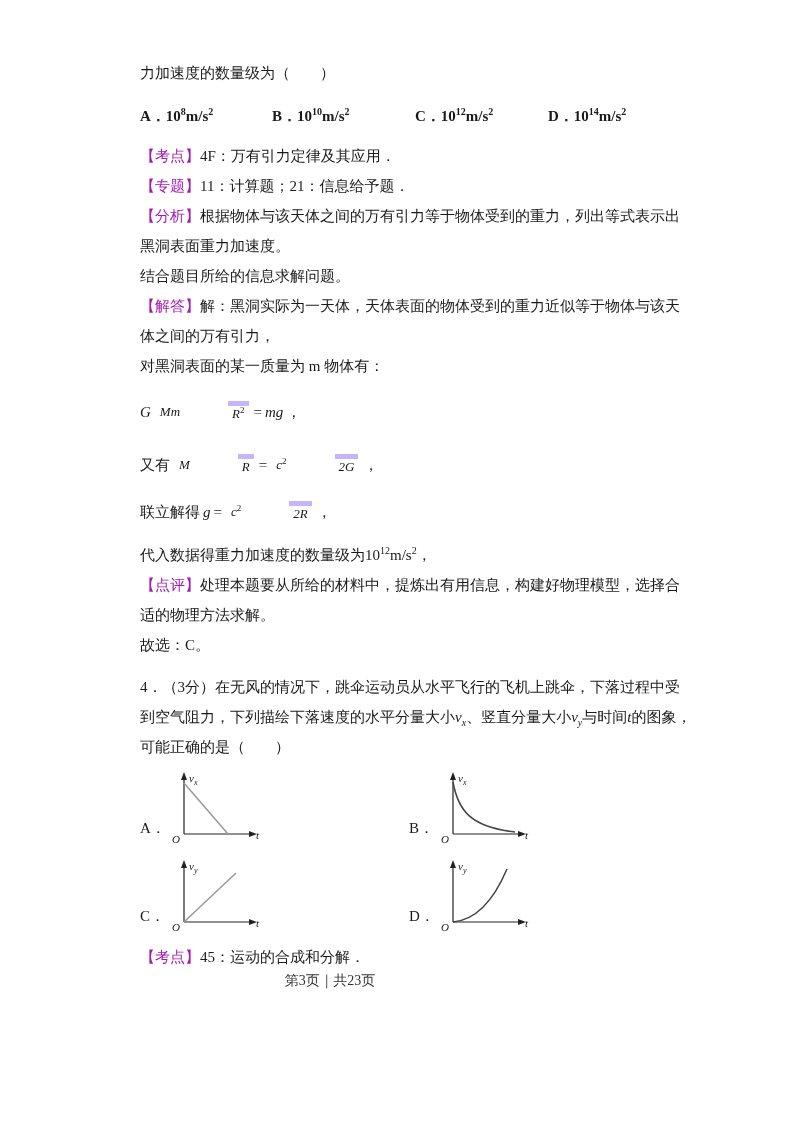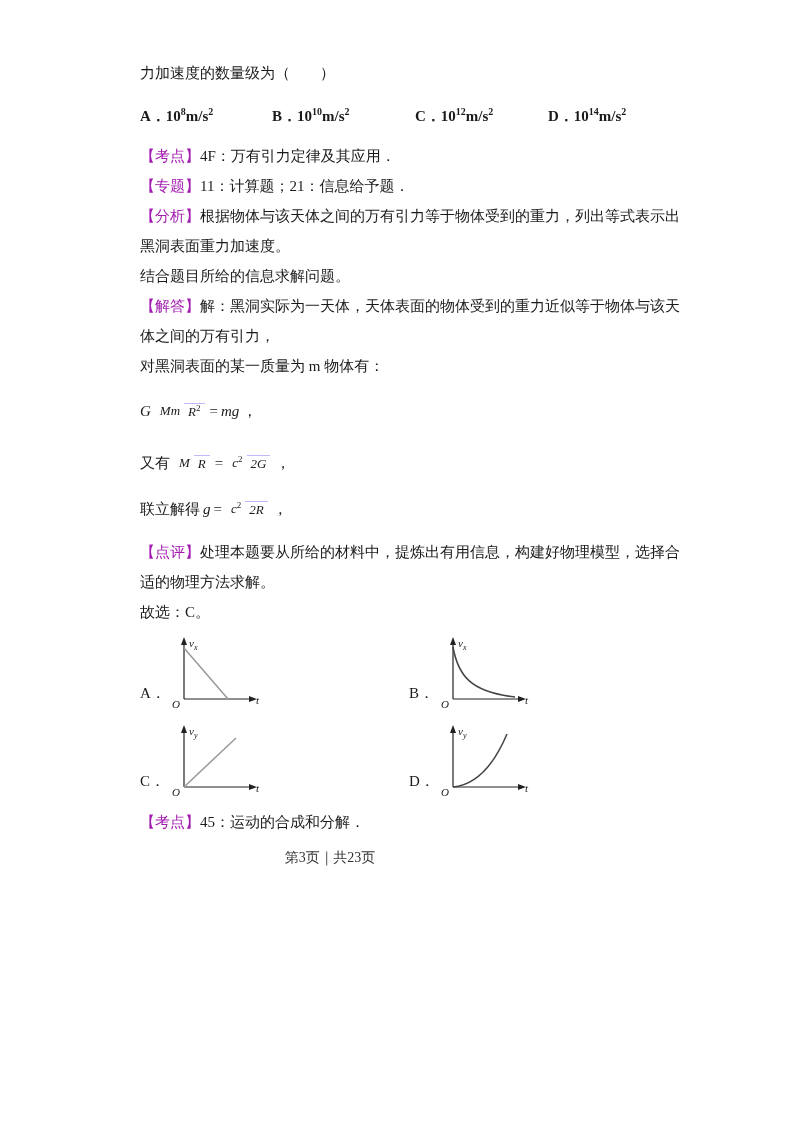--- a/index.html
+++ b/index.html
@@ -13,37 +13,37 @@
   .var{font-style:italic;}
   .options{margin:13px 0 10px 0;white-space:nowrap;font-weight:bold;}
   .opt{display:inline-block;}
   .opt.w1{width:132px;} .opt.w2{width:143px;} .opt.w3{width:133px;}
   .formula{display:flex;align-items:center;gap:3px;font-size:15px;line-height:20px;}
   .formula.f1{margin:14px 0 0 0;padding:6px 0;}
   .formula.f2{margin:20px 0 0 0;padding:6px 0;}
   .formula.f3{margin:14px 0 12px 0;padding:6px 0;}
   .frac{display:inline-flex;flex-direction:row;align-items:center;margin:0 2px;}
   .frac .num,.frac .den{font-size:13px;line-height:16px;padding:0 4px;text-align:center;}
-  .frac .den{border-top:1px solid #c4b5fd;}
+  .frac .den{border-top:5px solid #c4b5fd;margin-left:44px;}
   .frac sup{font-size:9px;}
   .q4{margin-top:12px;}
   .graph-row{display:flex;align-items:flex-end;}
   .graph-row.row1{margin-top:8px;}
   .graph-row.row2{margin-top:10px;}
   .glab{display:inline-block;width:28px;padding-bottom:10px;line-height:20px;}
   .glab.second{margin-left:145px;}
   .graph{display:block;}
   .axis{stroke:#222;stroke-width:1.2;fill:none;}
   .axis-head{fill:#222;stroke:none;}
   .curve-g{stroke:#999;stroke-width:1.5;fill:none;}
   .curve-d{stroke:#444;stroke-width:1.5;fill:none;}
   .glabel{font-family:"Liberation Serif","DejaVu Serif",serif;font-style:italic;font-size:11px;fill:#222;}
   .gsub{font-size:8px;}
   .kaodian2{margin-top:6px;}
-  .footer{width:660px;text-align:center;font-size:14px;color:#333;margin-top:12px;}
+  .footer{width:660px;text-align:center;font-size:14px;color:#333;}
 </style>
 </head>
 <body>
 
 <div class="content">
 
   <p>力加速度的数量级为（　　）</p>
 
   <p class="options">
     <span class="opt w1"><span>A．</span><span>10</span><sup>8</sup><span>m/s</span><sup>2</sup></span><span class="opt w2"><span>B．</span><span>10</span><sup>10</sup><span>m/s</span><sup>2</sup></span><span class="opt w3"><span>C．</span><span>10</span><sup>12</sup><span>m/s</span><sup>2</sup></span><span class="opt"><span>D．</span><span>10</span><sup>14</sup><span>m/s</span><sup>2</sup></span>
@@ -90,25 +90,27 @@
     <span>联立解得</span>
     <span class="var">g</span>
     <span>=</span>
     <span class="frac">
         <span class="num"><span class="var">c</span><sup>2</sup></span>
         <span class="den var">2R</span>
       </span>
     <span>，</span>
   </div>
 
+  <p><span>代入数据得重力加速度的数量级为</span><span>10</span><sup>12</sup><span>m/s</span><sup>2</sup><span>，</span></p>
 
   <p><span class="tag">【点评】</span><span>处理本题要从所给的材料中，提炼出有用信息，构建好物理模型，选择合适的物理方法求解。</span></p>
 
   <p>故选：C。</p>
 
+  <p class="q4"><span>4．（3分）在无风的情况下，跳伞运动员从水平飞行的飞机上跳伞，下落过程中受到空气阻力，下列描绘下落速度的水平分量大小</span><span class="var">v</span><sub class="var">x</sub><span>、竖直分量大小</span><span class="var">v</span><sub class="var">y</sub><span>与时间</span><span class="var">t</span><span>的图象，可能正确的是（　　）</span></p>
 
   <div class="graph-row row1">
     <span class="glab">A．</span>
     <svg class="graph" width="96" height="78" viewBox="0 0 96 78">
       <line class="axis" x1="16" y1="64" x2="16" y2="7"></line>
       <polygon class="axis-head" points="16,2 13,10 19,10"></polygon>
       <line class="axis" x1="16" y1="64" x2="82" y2="64"></line>
       <polygon class="axis-head" points="89,64 81,61 81,67"></polygon>
       <text class="glabel" x="21" y="12"><tspan>v</tspan><tspan class="gsub" dy="2.5">x</tspan></text>
       <text class="glabel" x="88" y="69">t</text>

